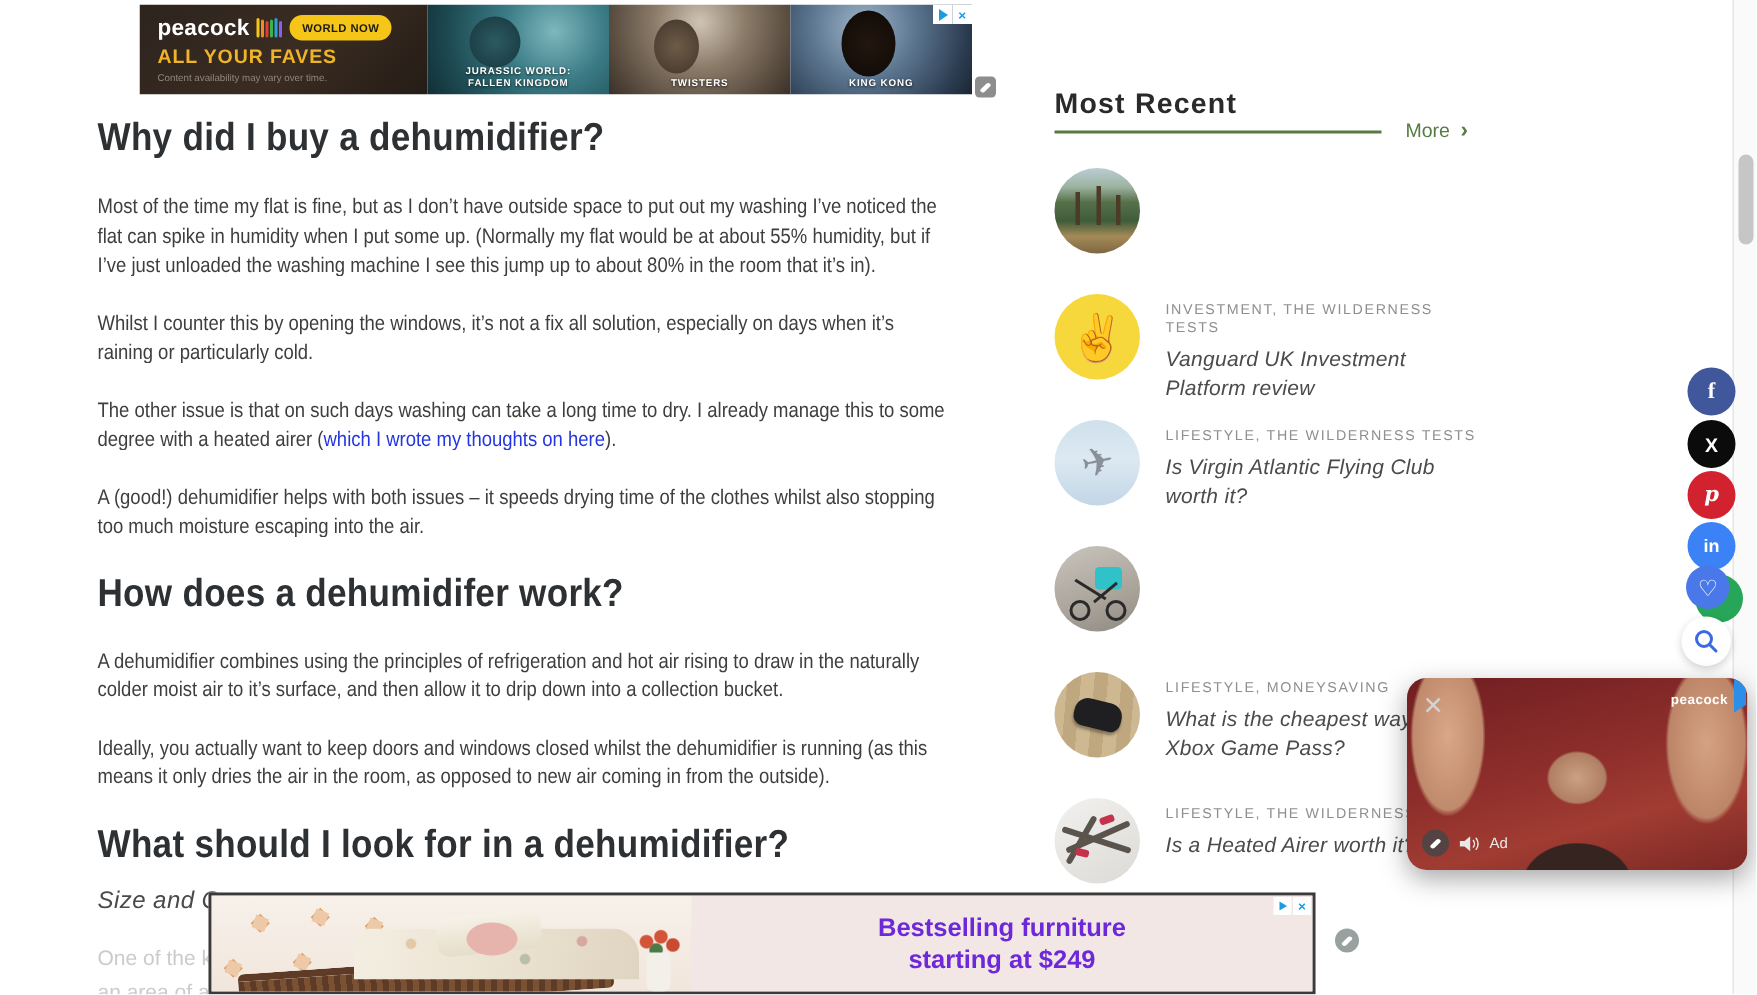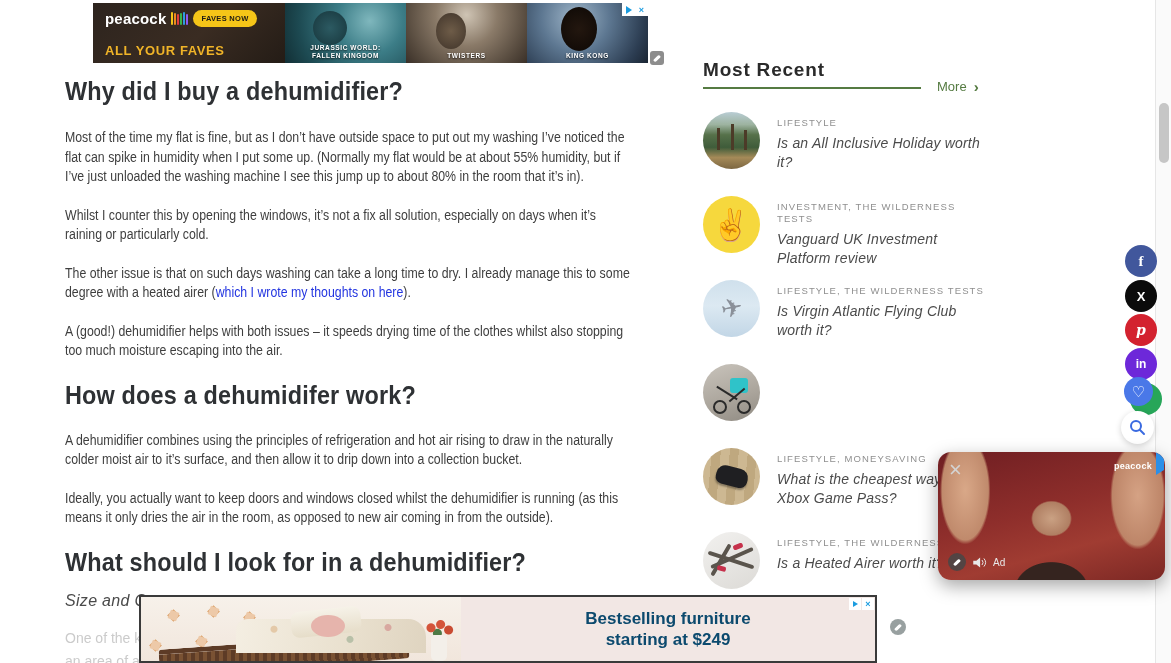--- a/index.html
+++ b/index.html
@@ -11,21 +11,21 @@
   .top-ad { position:absolute; left:93px; top:3px; width:555px; height:60px; display:flex;
             overflow:hidden; cursor:pointer; }
   .top-ad-left { width:192px; background:linear-gradient(135deg,#2d241e 0%,#3a2c22 55%,#241c16 100%);
                  position:relative; flex-shrink:0; padding:7px 8px 0 12px; }
   .peacock-row { display:flex; align-items:center; gap:5px; }
   .peacock-word { color:#fff; font-weight:bold; font-size:15px; letter-spacing:.2px; }
   .feather { display:flex; gap:1px; align-items:flex-end; height:13px; }
   .feather i { width:2px; border-radius:1px; display:block; }
   .stream-pill { background:#f5c518; color:#1d1a14; font-size:7.5px; font-weight:bold;
                  border-radius:9px; padding:4px 8px; letter-spacing:.3px; white-space:nowrap; }
-  .faves { color:#f0b428; font-weight:bold; font-size:13px; letter-spacing:.6px; margin-top:16px; }
+  .faves { color:#f0b428; font-weight:bold; font-size:13px; letter-spacing:.6px; margin-top:3px; }
   .disclaimer { color:#8e867c; font-size:6.5px; margin-top:4px; }
   .poster { flex:1; position:relative; overflow:hidden; }
   .poster-label { position:absolute; bottom:3px; left:0; right:0; text-align:center; color:#fff;
                   font-size:6.5px; font-weight:bold; letter-spacing:.6px; white-space:pre-line;
                   line-height:8px; text-shadow:0 1px 2px rgba(0,0,0,.8); }
   .poster-jw { background:radial-gradient(circle at 70% 30%, #7fb7bd 0%, #3c7d87 35%, #1d4a52 75%, #122f35 100%); }
   .poster-tw { background:radial-gradient(circle at 50% 20%, #cfc4b4 0%, #8a7a68 40%, #54483c 80%, #3a3028 100%); }
   .poster-kk { background:radial-gradient(circle at 40% 25%, #9fb6c9 0%, #5d7791 40%, #2c3d52 80%, #1a2533 100%); }
   .poster-fig { position:absolute; border-radius:50%; }
   .adchip { position:absolute; top:0; right:0; display:flex; }
@@ -91,21 +91,21 @@
   .thumb-5 .bar { position:absolute; background:#5a544c; border-radius:2px; }
   .thumb-5 .red { position:absolute; background:#c6314b; border-radius:2px; }
 
   
   .social { position:absolute; z-index:40; }
   .soc { position:absolute; border-radius:50%; display:flex; align-items:center; justify-content:center;
          color:#fff; font-weight:bold; cursor:pointer; }
   .soc-f  { left:1125px; top:245px; width:32px; height:32px; background:#41579c; font-size:15px; font-family:"Liberation Serif",serif; }
   .soc-x  { left:1125px; top:280px; width:32px; height:32px; background:#0b0b0b; font-size:13px; }
   .soc-p  { left:1125px; top:314px; width:32px; height:32px; background:#d3222f; font-size:14px; font-family:"DejaVu Serif",serif; font-style:italic; }
-  .soc-in { left:1125px; top:348px; width:32px; height:32px; background:#6d28d9; font-size:12px; }
+  .soc-in { left:1125px; top:348px; width:32px; height:32px; background:#3b82f6; font-size:12px; }
   .soc-green { left:1130px; top:383px; width:32px; height:32px; background:#27a659; }
   .soc-heart { left:1124px; top:377px; width:29px; height:29px; background:#4a78e8; font-size:15px; font-weight:normal; z-index:2; }
   .soc-search { left:1121px; top:411px; width:33px; height:33px; background:#fff; z-index:3;
                 box-shadow:0 2px 6px rgba(0,0,0,.18); }
 
   
   .video { position:absolute; left:938px; top:452px; width:227px; height:128px; border-radius:13px;
            overflow:hidden; z-index:50; box-shadow:0 6px 18px rgba(0,0,0,.35); cursor:pointer;
            background:
              radial-gradient(ellipse 60px 46px at 50% 108%, #35241f 0%, #35241f 60%, transparent 62%),
@@ -144,21 +144,21 @@
   .ba-head { position:absolute; left:170px; bottom:24px; width:34px; height:22px; border-radius:50%;
              background:#e6b4ac; }
   .ba-vase { position:absolute; right:14px; bottom:0; width:16px; height:26px; background:#f3efe9; border-radius:3px 3px 5px 5px; }
   .ba-flowers { position:absolute; right:6px; bottom:20px; width:32px; height:22px;
                background:radial-gradient(circle at 25% 40%, #d4543a 0 4px, transparent 5px),
                           radial-gradient(circle at 55% 25%, #d4543a 0 4px, transparent 5px),
                           radial-gradient(circle at 80% 50%, #c94b32 0 4px, transparent 5px),
                           radial-gradient(circle at 45% 65%, #4d7a46 0 4px, transparent 5px); }
   .ba-text { flex:1; display:flex; align-items:center; justify-content:center; text-align:center;
              background:#f2e7e4; }
-  .ba-headline { font-size:17px; font-weight:bold; color:#0c4a6e; line-height:21px; white-space:pre-line; }
+  .ba-headline { font-size:17px; font-weight:bold; color:#6d28d9; line-height:21px; white-space:pre-line; }
   .ba-logo { width:176px; background:#ccc0bd; display:flex; align-items:center; justify-content:center; flex-shrink:0; }
   .ba-logo-text { font-size:29px; font-weight:bold; color:#121212; letter-spacing:-1.5px; }
   .ba-adchip { position:absolute; right:1px; top:1px; display:flex; gap:1px; }
   .ba-adchip span { background:#fff; width:12px; height:12px; display:flex; align-items:center;
                     justify-content:center; color:#1a9ce0; font-size:9px; font-weight:bold; }
 
   
   .scroll-track { position:absolute; right:0; top:0; width:16px; height:663px; background:#fafafa;
                   border-left:1px solid #e6e6e6; z-index:10; }
   .scroll-thumb { position:absolute; left:3px; top:103px; width:10px; height:60px; background:#c6c6c6;
@@ -174,21 +174,21 @@
       <div class="peacock-row">
         <span class="peacock-word">peacock</span>
         <span class="feather">
           <i style="height:13px;background:#f5c518"></i>
             <i style="height:12px;background:#f08c1e"></i>
             <i style="height:11px;background:#e23d3d"></i>
             <i style="height:12px;background:#3bb54a"></i>
             <i style="height:13px;background:#2f9de0"></i>
             <i style="height:11px;background:#8b5cf6"></i>
         </span>
-        <span class="stream-pill">FAVES NOW</span>
+        <span class="stream-pill">WORLD NOW</span>
       </div>
       <div class="faves">ALL YOUR FAVES</div>
       <div class="disclaimer">Content availability may vary over time.</div>
     </div>
     <div class="poster poster-jw">
       <span class="poster-fig" style="left:28px;top:8px;width:34px;height:34px;background:radial-gradient(circle,#2c5a62,#17363c)"></span>
       <span class="poster-label">JURASSIC WORLD:
 FALLEN KINGDOM</span>
     </div>
     <div class="poster poster-tw">
@@ -239,25 +239,20 @@
         <span class="chev">›</span>
       </div>
 
     <div class="sb-items">
       <div class="sb-item">
         <div class="thumb thumb-0">
           <span class="trunk" style="left:14px;top:16px;height:22px"></span>
           <span class="trunk" style="left:28px;top:12px;height:26px"></span>
           <span class="trunk" style="left:41px;top:18px;height:20px"></span>
         </div>
-        <div class="sb-text">
-          <div class="sb-cat">LIFESTYLE</div>
-          <div class="sb-post-title">Is an All Inclusive Holiday worth
-it?</div>
-        </div>
       </div>
 
       <div class="sb-item">
         <div class="thumb thumb-1">
             <span class="hand">✌</span>
           </div>
         <div class="sb-text">
           <div class="sb-cat">INVESTMENT, THE WILDERNESS
 TESTS</div>
           <div class="sb-post-title">Vanguard UK Investment

